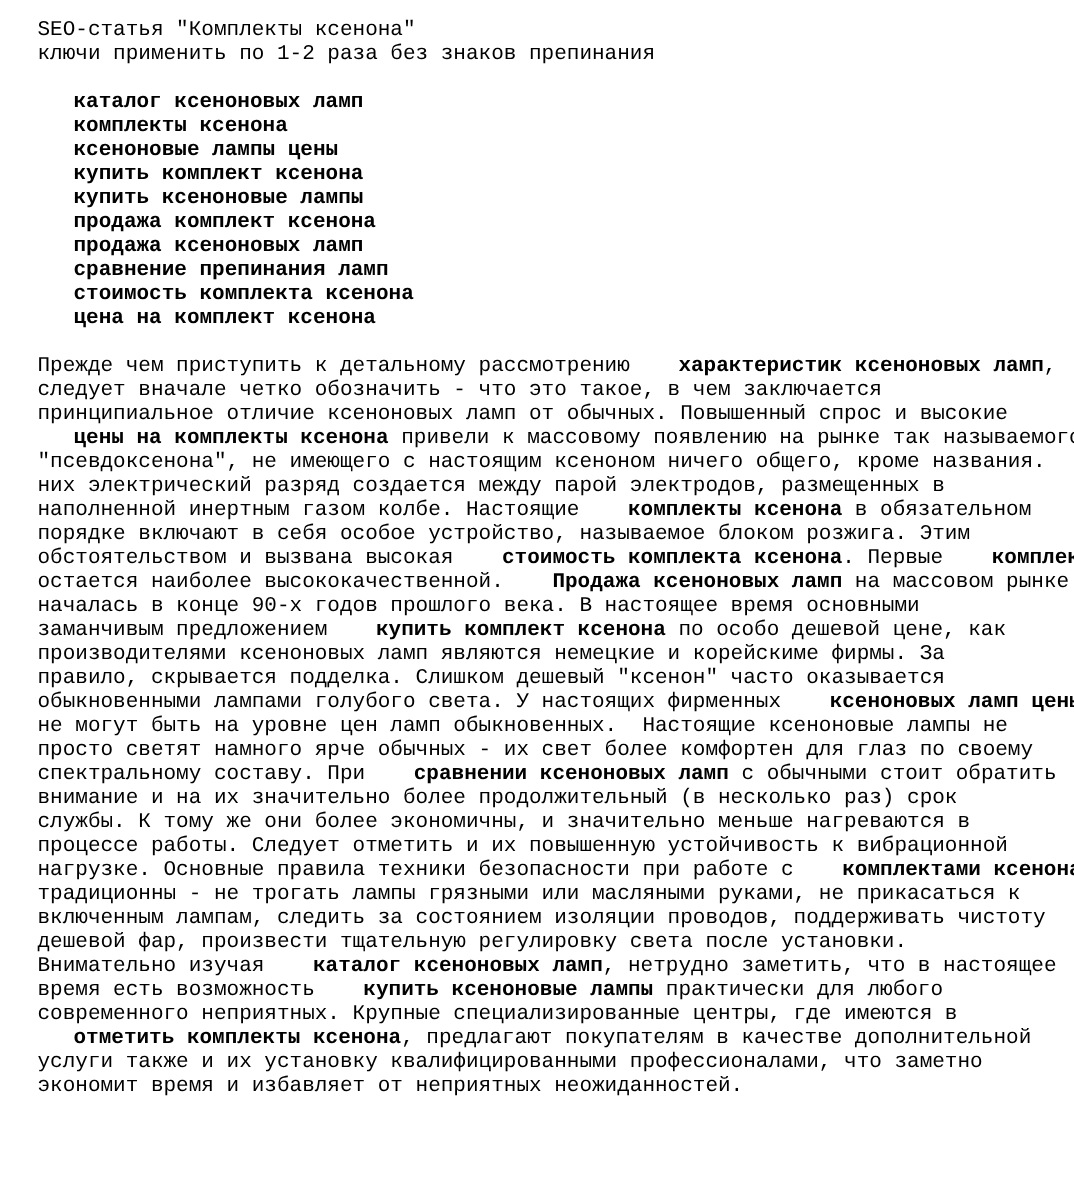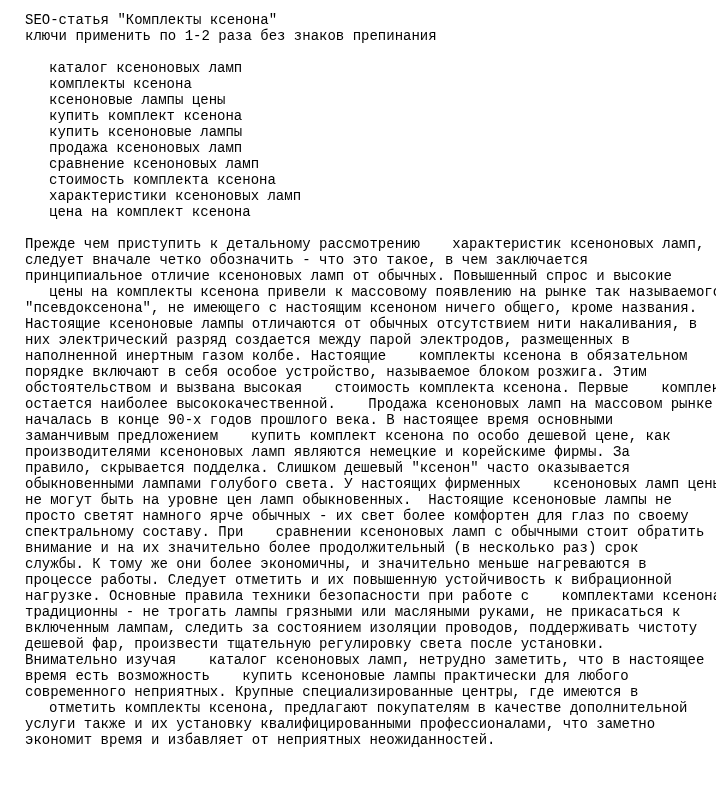--- a/index.html
+++ b/index.html
@@ -21,51 +21,50 @@
     overflow: hidden;
   }
   .line {
     height: 16px;
     white-space: pre;
   }
   .blank-line {
     height: 16px;
   }
   .keyword-line, .bold {
-    font-weight: normal;
+    font-weight: bold;
     padding-left: 24px;
   }
 </style>
 </head>
 <body>
 
 <div class="doc">
   <div class="line">SEO-статья "Комплекты ксенона"</div>
   <div class="line">ключи применить по 1-2 раза без знаков препинания</div>
   <div class="blank-line"></div>
   <div id="keyword-list">
       <div class="line keyword-line">каталог ксеноновых ламп</div>
       <div class="line keyword-line">комплекты ксенона</div>
       <div class="line keyword-line">ксеноновые лампы цены</div>
       <div class="line keyword-line">купить комплект ксенона</div>
       <div class="line keyword-line">купить ксеноновые лампы</div>
+      <div class="line keyword-line">продажа комплект ксенона</div>
       <div class="line keyword-line">продажа ксеноновых ламп</div>
-      <div class="line keyword-line">сравнение ксеноновых ламп</div>
+      <div class="line keyword-line">сравнение препинания ламп</div>
       <div class="line keyword-line">стоимость комплекта ксенона</div>
-      <div class="line keyword-line">характеристики ксеноновых ламп</div>
       <div class="line keyword-line">цена на комплект ксенона</div>
     </div>
   <div class="blank-line"></div>
   <div id="article-body">
       <div class="line"><span>Прежде чем приступить к детальному рассмотрению </span><span class="bold">характеристик ксеноновых ламп</span><span>,</span></div>
       <div class="line"><span>следует вначале четко обозначить - что это такое, в чем заключается</span></div>
       <div class="line"><span>принципиальное отличие ксеноновых ламп от обычных. Повышенный спрос и высокие</span></div>
       <div class="line"><span class="bold">цены на комплекты ксенона</span><span> привели к массовому появлению на рынке так называемого</span></div>
       <div class="line"><span>"псевдоксенона", не имеющего с настоящим ксеноном ничего общего, кроме названия.</span></div>
-      <div class="line"><span>Настоящие ксеноновые лампы отличаются от обычных отсутствием нити накаливания, в</span></div>
       <div class="line"><span>них электрический разряд создается между парой электродов, размещенных в</span></div>
       <div class="line"><span>наполненной инертным газом колбе. Настоящие </span><span class="bold">комплекты ксенона</span><span> в обязательном</span></div>
       <div class="line"><span>порядке включают в себя особое устройство, называемое блоком розжига. Этим</span></div>
       <div class="line"><span>обстоятельством и вызвана высокая </span><span class="bold">стоимость комплекта ксенона</span><span>. Первые </span><span class="bold">комплекты</span></div>
       <div class="line"><span>остается наиболее высококачественной. </span><span class="bold">Продажа ксеноновых ламп</span><span> на массовом рынке</span></div>
       <div class="line"><span>началась в конце 90-х годов прошлого века. В настоящее время основными</span></div>
       <div class="line"><span>заманчивым предложением </span><span class="bold">купить комплект ксенона</span><span> по особо дешевой цене, как</span></div>
       <div class="line"><span>производителями ксеноновых ламп являются немецкие и корейскиме фирмы. За</span></div>
       <div class="line"><span>правило, скрывается подделка. Слишком дешевый "ксенон" часто оказывается</span></div>
       <div class="line"><span>обыкновенными лампами голубого света. У настоящих фирменных </span><span class="bold">ксеноновых ламп цены</span></div>

